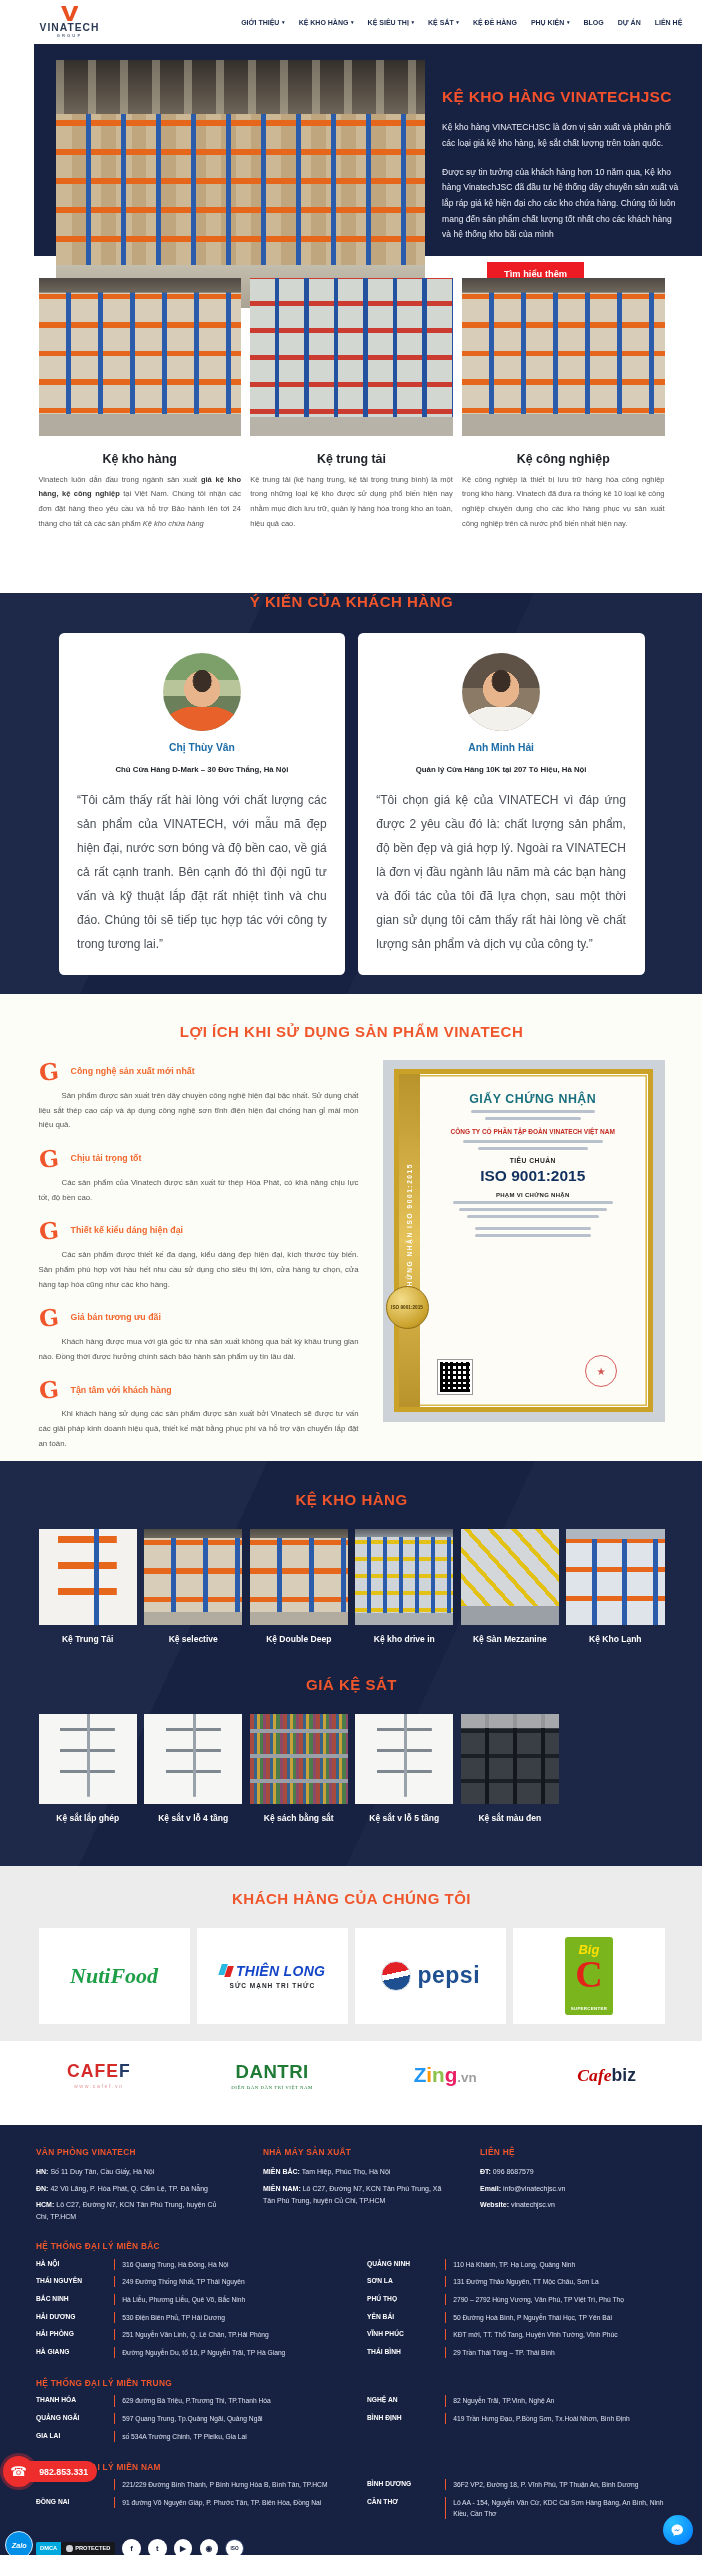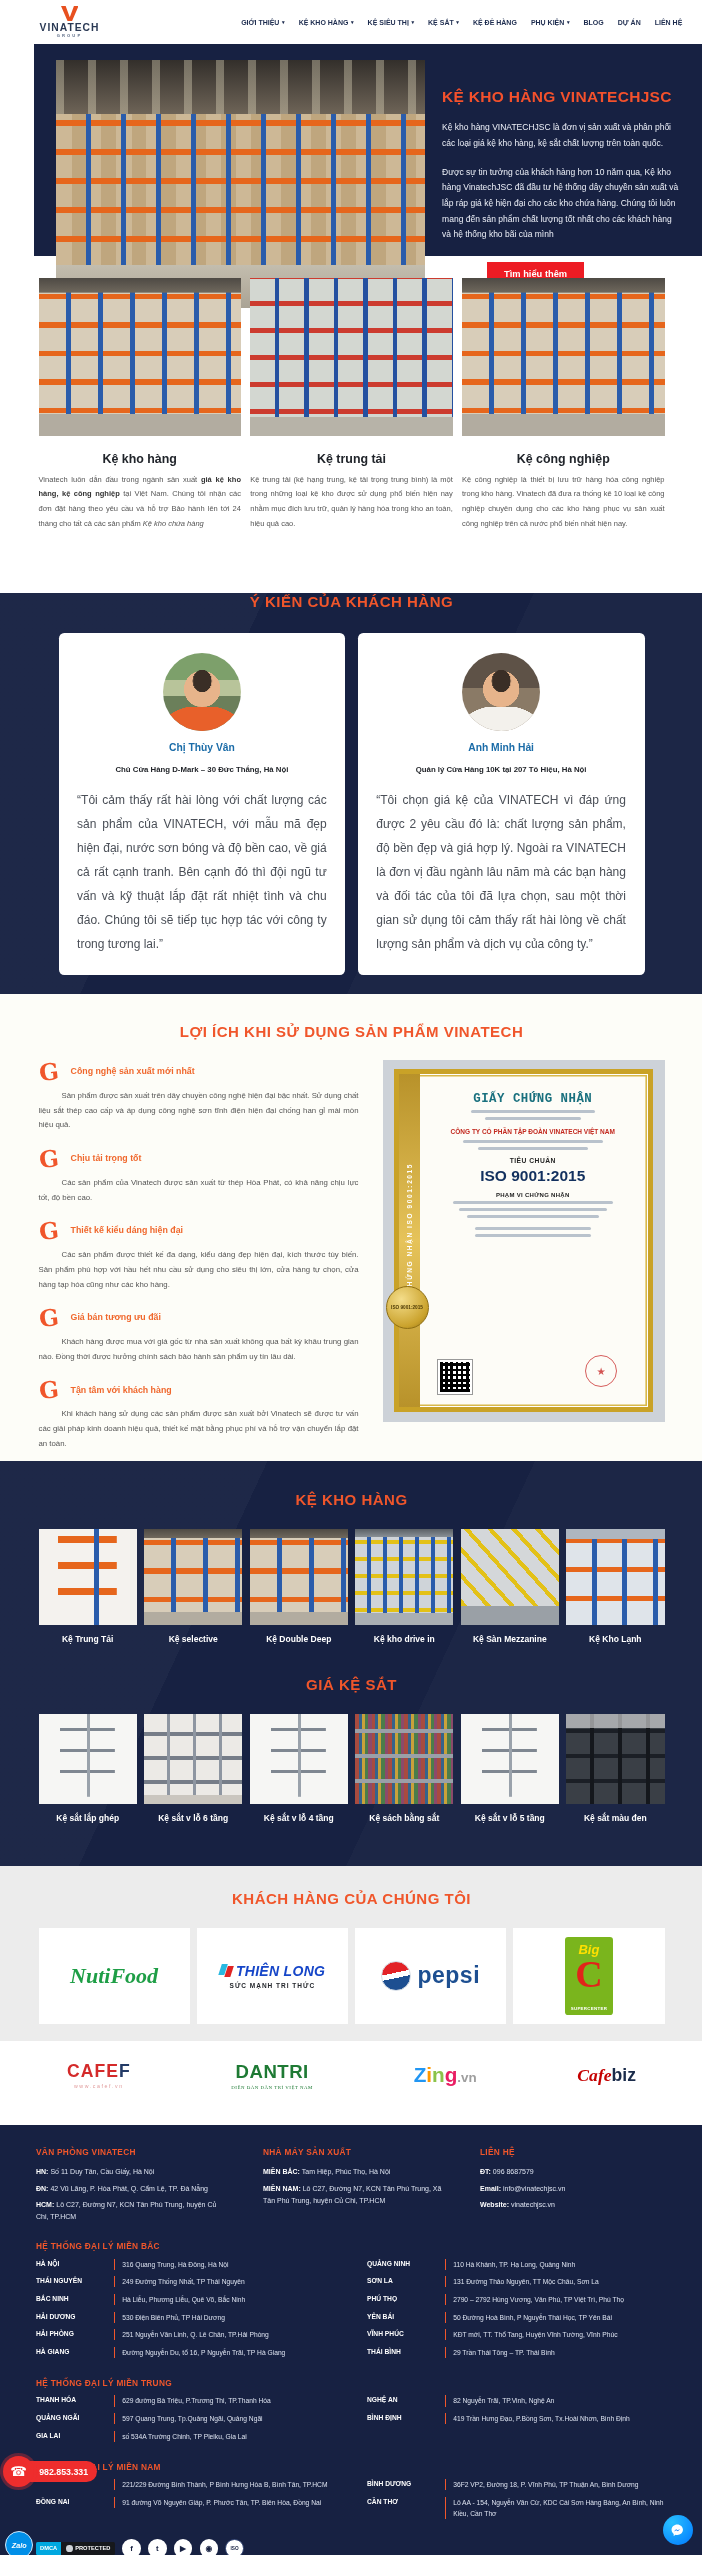--- a/index.html
+++ b/index.html
@@ -119,21 +119,21 @@
   .btitle { color:#f0682d; font-size:8.8px; font-weight:700; }
   .btext { margin-top:6.2px; font-size:7.8px; color:#555; line-height:1.9; text-align:justify; text-indent:23px; }
   
   .cert-photo { width:282px; height:362px; background:#cdd2d8; position:relative; padding:9.3px 11.4px; }
   .cert { position:relative; width:100%; height:100%; background:#fdfcf7; border:5.2px solid #c9a227;
     box-shadow:inset 0 0 0 1px #fff, inset 0 0 0 2.6px #d8b84a; padding:14.5px 15.5px 10.3px 34px; }
   .cert-band { position:absolute; left:0; top:0; bottom:0; width:20.7px;
     background:linear-gradient(180deg,#b8922a,#e6c express 35a,#b8922a); background:linear-gradient(180deg,#b8922a,#e6c35a,#b8922a);
     display:flex; align-items:center; justify-content:center; }
   .cert-band span { writing-mode:vertical-rl; transform:rotate(180deg); color:#fff; font-size:6.5px; font-weight:700; letter-spacing:1.6px; white-space:nowrap; }
-  .cert-h { text-align:center; color:#19707e; font-size:12.4px; font-weight:800; letter-spacing:0.5px; margin-top:4.1px;font-family:Liberation Mono, monospace; }
+  .cert-h { text-align:center; color:#19707e; font-size:12.4px; font-weight:800; letter-spacing:0.5px; margin-top:4.1px; }
   .ln { height:3.1px; background:#b9c2cc; border-radius:1.6px; margin:3.6px auto; }
   .cert-co { text-align:center; color:#c2281e; font-size:6.5px; font-weight:700; margin:7.2px 2.1px 1px; line-height:1.5; }
   .cert-std-lab { text-align:center; color:#222; font-size:6.7px; font-weight:700; margin-top:7.2px; letter-spacing:0.5px; }
   .cert-std { text-align:center; color:#12305e; font-size:15.5px; font-weight:800; margin-top:3.1px; }
   .cert-scope { text-align:center; color:#222; font-size:6px; font-weight:700; margin-top:6.2px; letter-spacing:0.3px; }
   .qr { position:absolute; left:39px; bottom:13.4px; width:34px; height:34px; border:2.1px solid #fff; outline:0.5px solid #999;
     background-image:repeating-linear-gradient(0deg,#000 0 2.6px,rgba(0,0,0,0) 2.6px 5.2px),repeating-linear-gradient(90deg,#000 0 2.6px,#fff 2.6px 5.2px); }
   .medal { position:absolute; left:-13.4px; bottom:78px; width:43px; height:43px; border-radius:50%;
     background:radial-gradient(circle at 35% 30%, #f4dd8a, #caa22c 70%, #8f6f14); border:1.6px solid #8f6f14;
     display:flex; align-items:center; justify-content:center; text-align:center; color:#4d3a05; font-size:4.7px; font-weight:800; line-height:1.3; }
@@ -433,24 +433,20 @@
       </div>
     </div>
 
     <h2 class="sec-title t2">GIÁ KỆ SẮT</h2>
     <div class="cat-grid">
       <div>
         <div class="cat-img2 ph-unit-gray"></div>
         <div class="cat-label">Kệ sắt lắp ghép</div>
       </div>
       <div>
-        <div class="cat-img2 ph-steel"></div>
-        <div class="cat-label">Kệ sắt v lỗ 6 tầng</div>
-      </div>
-      <div>
         <div class="cat-img2 ph-unit-gray"></div>
         <div class="cat-label">Kệ sắt v lỗ 4 tầng</div>
       </div>
       <div>
         <div class="cat-img2 ph-books"></div>
         <div class="cat-label">Kệ sách bằng sắt</div>
       </div>
       <div>
         <div class="cat-img2 ph-unit-gray"></div>
         <div class="cat-label">Kệ sắt v lỗ 5 tầng</div>

